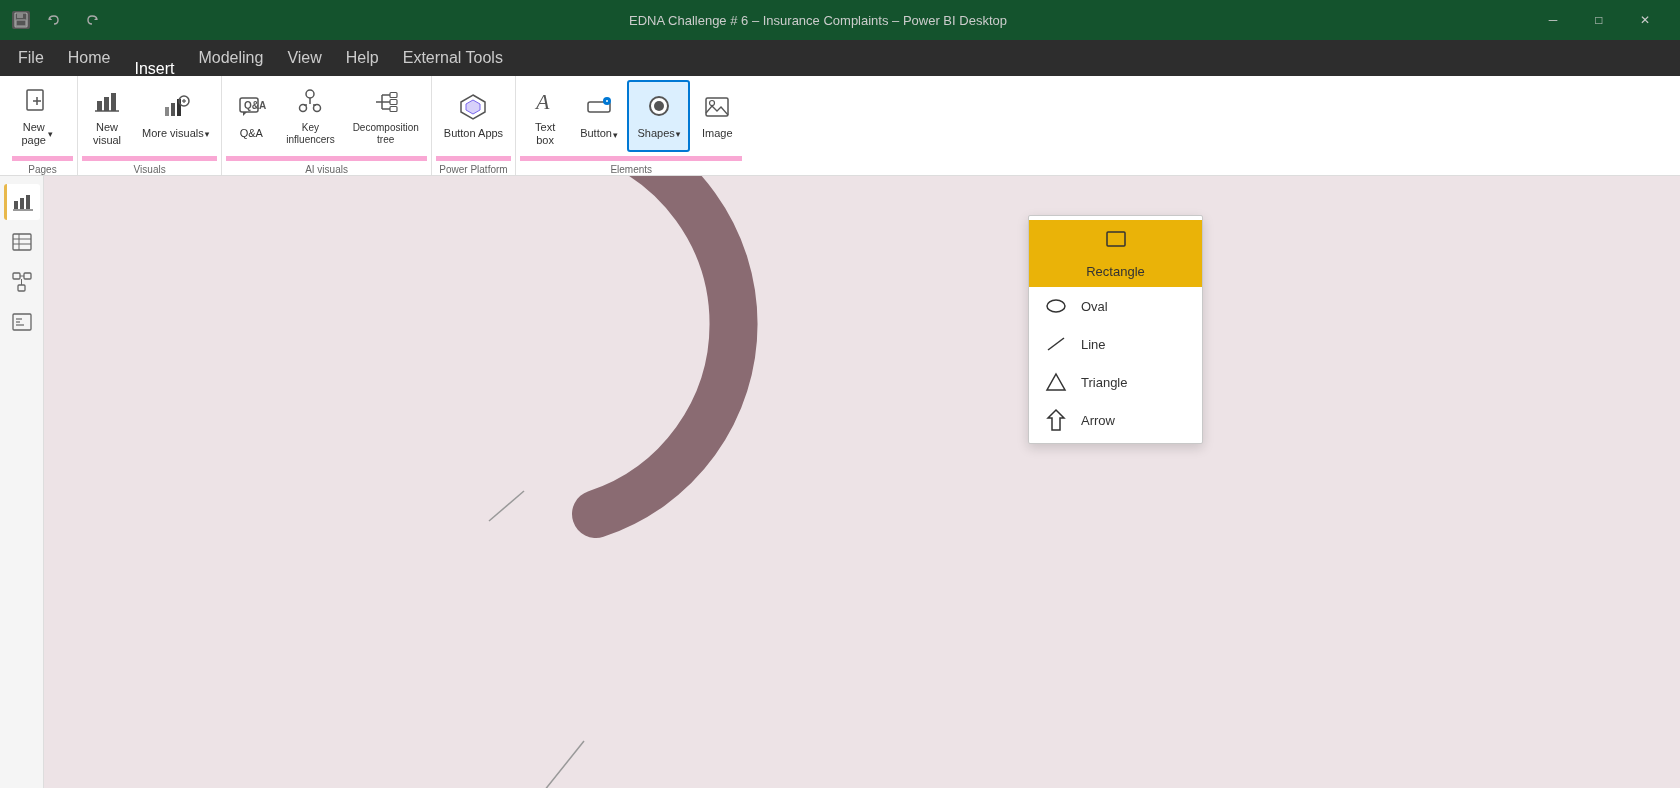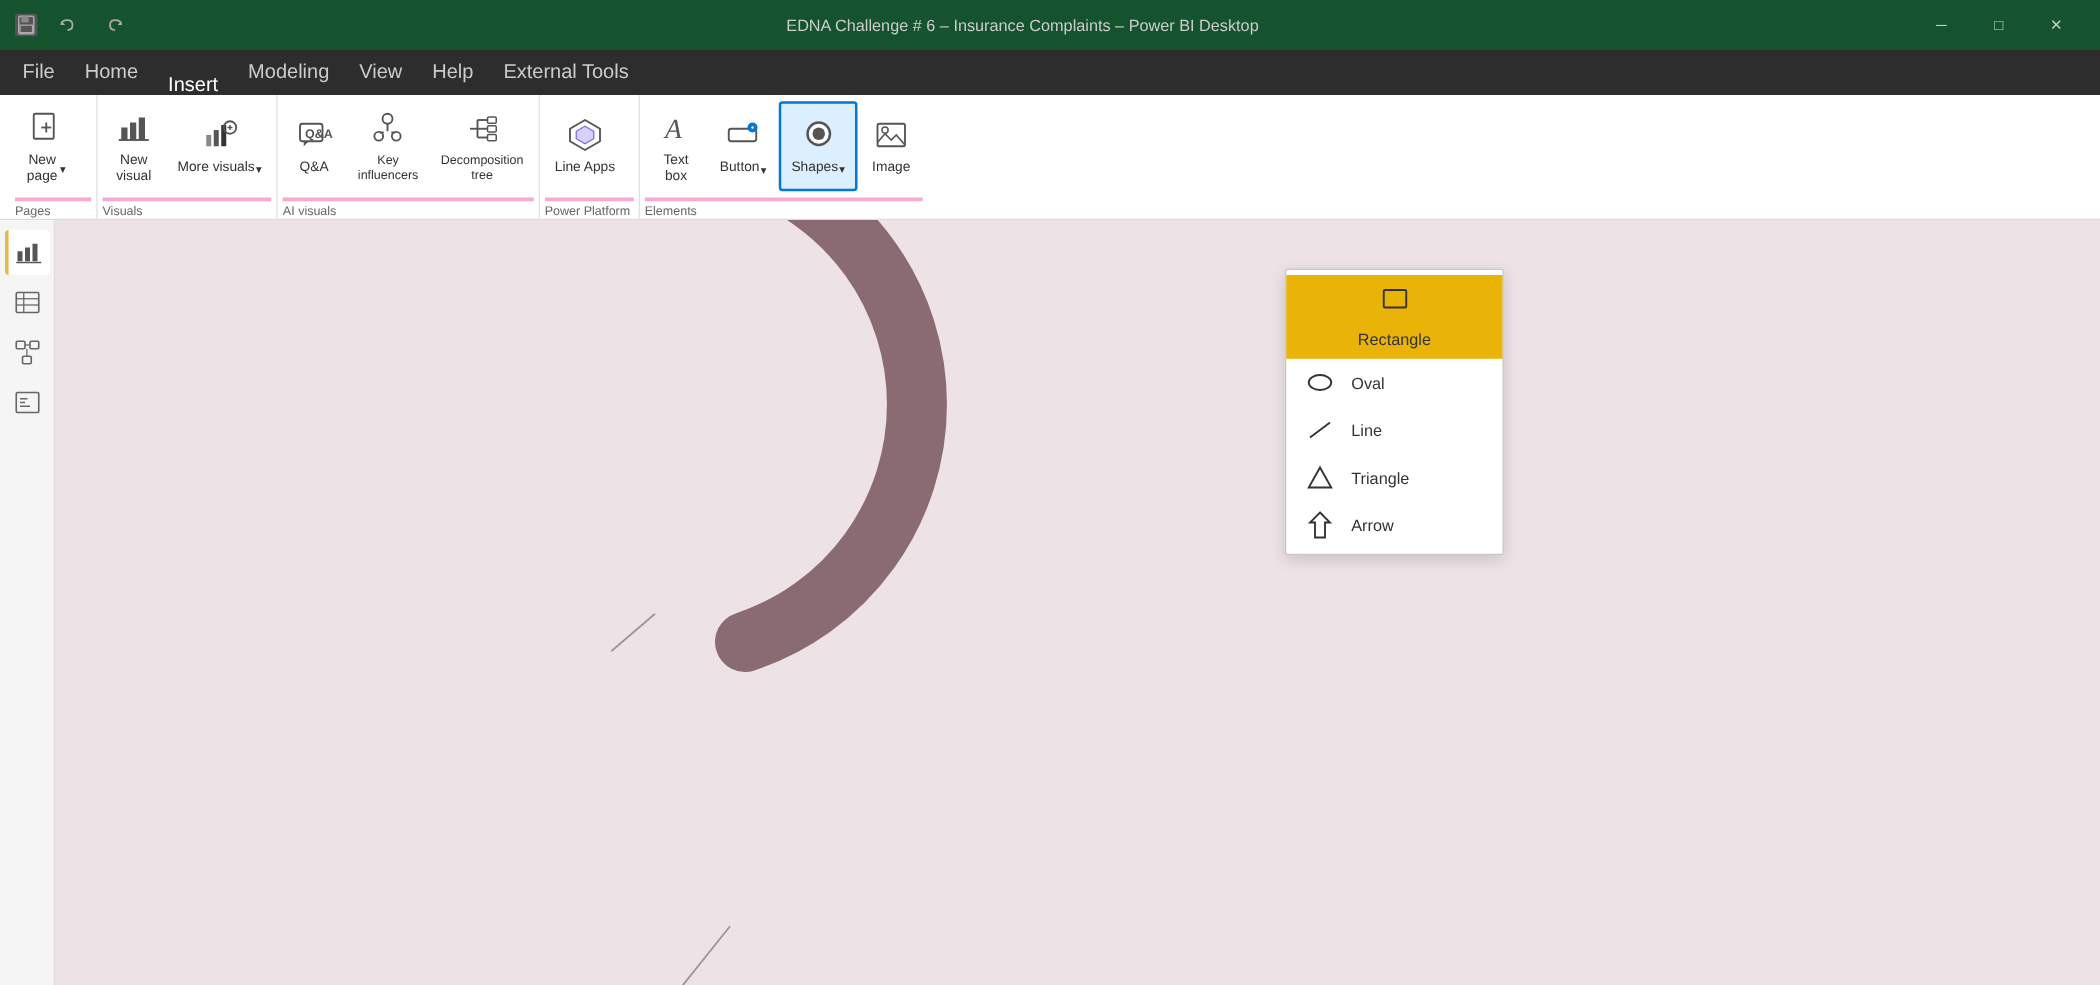--- a/index.html
+++ b/index.html
@@ -179,21 +179,22 @@
     .rg-top {
       flex: 1;
       display: flex;
       align-items: center;
       gap: 2px;
       padding-bottom: 4px;
     }
     .rg-label {
       font-size: 10px;
       color: #666;
-      border-top: 3px solid #f9a8d4;
+      text-align: center;
+      border-top: 5px solid #f9a8d4;
       padding-top: 3px;
     }
     .icon-btn { 
       width: 28px; height: 28px; 
       display: flex; align-items: center; justify-content: center;
       cursor: pointer; border-radius: 3px; color: #555;
     }
 
     
     .win-controls { display: flex; gap: 0; }
@@ -354,21 +355,21 @@
   <div class="rg-wrap" style="min-width:80px;">
     <div class="rg-top">
       <div class="ribbon-btn">
         <div class="icon-area">
           <svg width="30" height="30" viewBox="0 0 30 30">
             <polygon points="15,3 27,10 27,20 15,27 3,20 3,10" fill="none" stroke="#555" stroke-width="1.5"></polygon>
             <polygon points="15,8 22,12 22,18 15,22 8,18 8,12" fill="#7B68EE" opacity="0.3"></polygon>
             <polygon points="15,8 22,12 22,18 15,22 8,18 8,12" fill="none" stroke="#7B68EE" stroke-width="1"></polygon>
           </svg>
         </div>
-        <div class="label">Line Apps</div>
+        <div class="label">Button Apps</div>
       </div>
     </div>
     <div class="rg-label">Power Platform</div>
   </div>
 
   <div class="rg-wrap" style="min-width:220px;">
     <div class="rg-top">
 
       <div class="ribbon-btn">
         <div class="icon-area">

